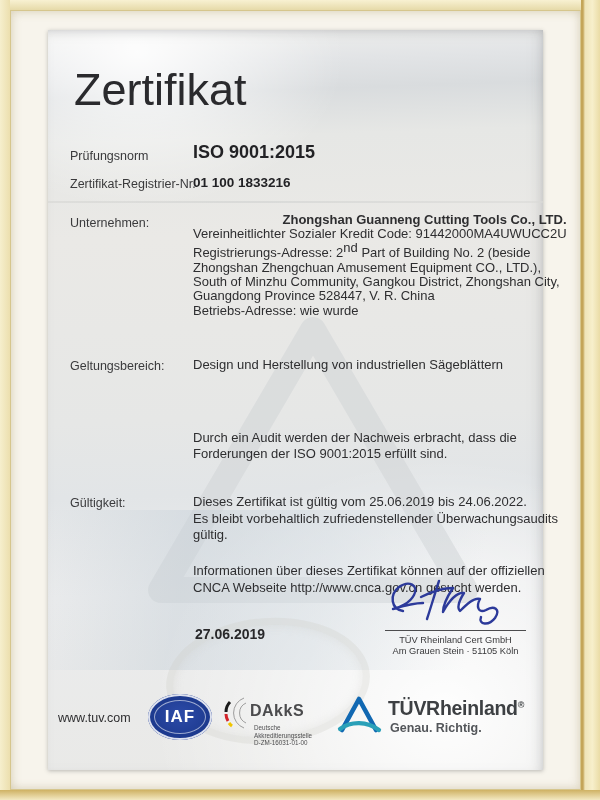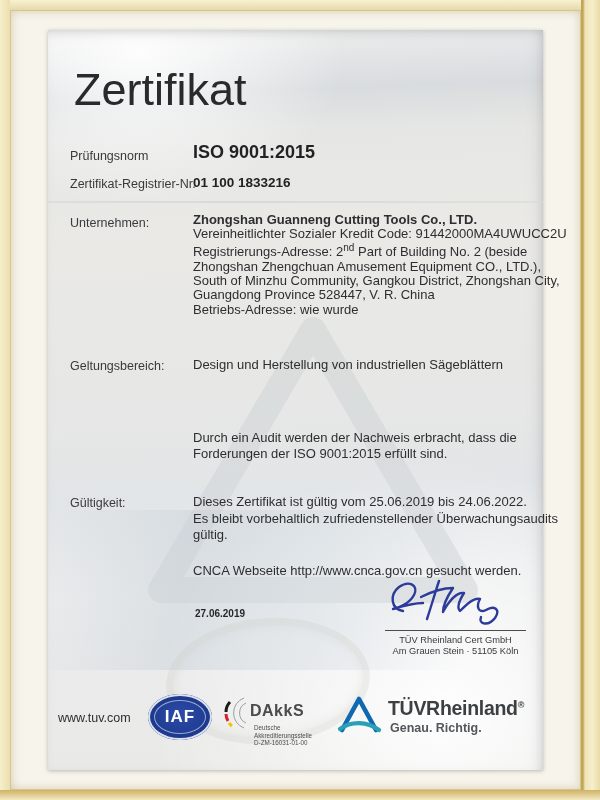--- a/index.html
+++ b/index.html
@@ -34,28 +34,28 @@
   .title{position:absolute;left:26px;top:34px;font-size:45px;font-weight:400;letter-spacing:0px;color:#2a2a2d;}
 
   .lbl{position:absolute;left:22px;font-size:12.5px;color:#3a3a3c;}
   .val-iso{position:absolute;left:145px;top:112px;font-size:18px;font-weight:bold;color:#222225;}
   .val-reg{position:absolute;left:145px;top:145px;font-size:13.5px;font-weight:bold;color:#222225;}
   .sep{position:absolute;left:0;top:171px;width:100%;height:2px;opacity:.6;
     background:linear-gradient(90deg,#d6d6d3,#cfd1d0 40%,#dadad7);}
 
   .block{position:absolute;left:145px;font-size:13px;line-height:14.2px;white-space:nowrap;color:#2e2e30;}
   .company{top:183px;}
-  .company .b{font-weight:bold;}
+  .company .b{font-weight:bold;text-align:right;}
   .scope{top:328px;}
   .audit{top:400px;line-height:16px;}
   .validity{top:464px;line-height:16.5px;}
   .info{top:533px;line-height:16.5px;}
-  sup{font-size:10px;}
+  sup{font-size:13px;}
 
-  .date{position:absolute;left:147px;top:578px;font-size:10px;font-weight:bold;color:#28282a;}
+  .date{position:absolute;left:147px;top:596px;font-size:14px;font-weight:bold;color:#28282a;}
 
   .sig-svg{position:absolute;left:333px;top:545px;}
   .sig-line{position:absolute;left:337px;top:600px;width:141px;height:1px;background:#4c4c4e;}
   .issuer{position:absolute;left:325px;top:605px;width:165px;text-align:center;font-size:9.3px;line-height:11px;color:#39393b;}
 
   .website{position:absolute;left:10px;top:681px;font-size:12.5px;color:#2f2f31;}
 
   .iaf{position:absolute;left:100px;top:664px;width:64px;height:46px;border-radius:50%;
     background:radial-gradient(ellipse at 50% 45%,#2d4ba8 0%,#1d3a8f 70%,#16307d 100%);
     box-shadow:inset 0 0 0 2px rgba(255,255,255,.85), inset 0 0 0 6px rgba(29,58,143,1), inset 0 0 0 7px rgba(255,255,255,.55);
@@ -116,20 +116,21 @@
         <div>Forderungen der ISO 9001:2015 erfüllt sind.</div>
       </div>
 
       <div class="lbl" style="top:466px">Gültigkeit:</div>
       <div class="block validity">
         <div>Dieses Zertifikat ist gültig vom 25.06.2019 bis 24.06.2022.</div>
         <div>Es bleibt vorbehaltlich zufriedenstellender Überwachungsaudits</div>
         <div>gültig.</div>
       </div>
       <div class="block info">
+        <div>Informationen über dieses Zertifikat können auf der offiziellen</div>
         <div>CNCA Webseite http://www.cnca.gov.cn gesucht werden.</div>
       </div>
 
       <div class="date">27.06.2019</div>
       <svg class="sig-svg" width="150" height="56" viewBox="0 0 150 56">
         <path d="M22 36 C10 34 8 20 18 12 C28 5 38 10 33 20 C29 28 18 33 12 34 C22 31 34 28 42 28
                  M58 6 C54 18 50 32 46 44
                  M40 22 C52 16 64 13 72 13 C66 22 62 30 62 37 C68 26 76 17 83 18 C78 26 76 33 79 36 C85 30 93 22 99 24 C95 31 97 39 105 35 C113 30 120 34 114 43 C108 51 97 50 100 42" fill="none" stroke="#2c3a9a" stroke-width="2.4" stroke-linecap="round" stroke-linejoin="round"></path>
       </svg>
       <div class="sig-line"></div>

